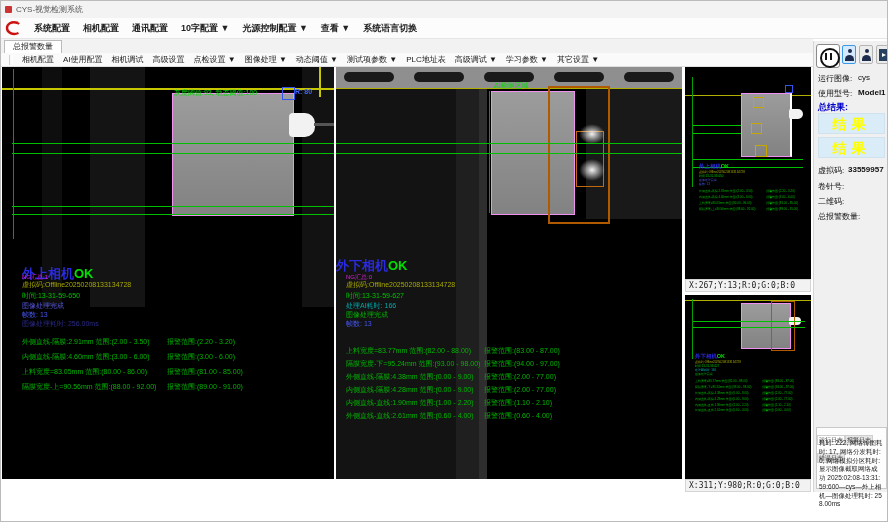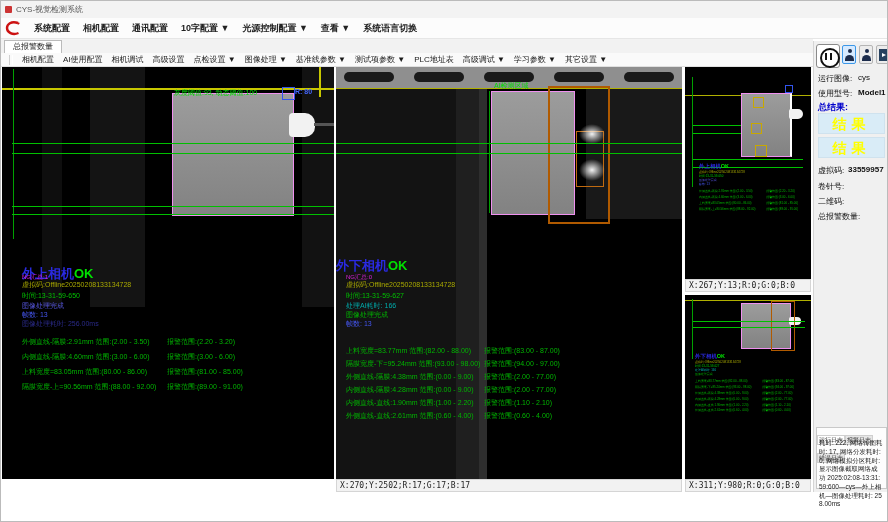--- a/index.html
+++ b/index.html
@@ -100,21 +100,21 @@
   </div>
 
   <div id="toolbar" class="abs">
     <span class="grip"></span>
     <span class="tool-item">相机配置</span>
     <span class="tool-item">AI使用配置</span>
     <span class="tool-item">相机调试</span>
     <span class="tool-item">高级设置</span>
     <span class="tool-item">点检设置 ▼</span>
     <span class="tool-item">图像处理 ▼</span>
-    <span class="tool-item">基准线参数 ▼</span>
+    <span class="tool-item">动态阈值 ▼</span>
     <span class="tool-item">测试项参数 ▼</span>
     <span class="tool-item">PLC地址表</span>
     <span class="tool-item">高级调试 ▼</span>
     <span class="tool-item">学习参数 ▼</span>
     <span class="tool-item">其它设置 ▼</span>
   </div>
 
   <div class="abs panel" style="left:1px;top:66px;width:332px;height:412px;">
     <div class="abs" style="left:40px;top:0;width:20px;height:240px;background:#0e0e0e;"></div>
     <div class="abs" style="left:88px;top:0;width:55px;height:240px;background:#141414;"></div>
@@ -177,21 +177,20 @@
     <span class="rl" style="left:10px;top:243px;font-size:7px;color:#00b400;">图像处理完成</span>
     <span class="rl" style="left:10px;top:252px;font-size:7px;color:#4455ee;">帧数: 13</span>
 
     <div class="mrow" style="left:10px;top:279px;"><span>上料宽度=83.77mm 范围:(82.00 - 88.00)</span><span class="acol" style="left:138px;">报警范围:(83.00 - 87.00)</span></div>
     <div class="mrow" style="left:10px;top:292px;"><span>隔膜宽度-下=95.24mm 范围:(93.00 - 98.00)</span><span class="acol" style="left:138px;">报警范围:(94.00 - 97.00)</span></div>
     <div class="mrow" style="left:10px;top:305px;"><span>外侧直线-隔膜:4.38mm 范围:(0.00 - 9.00)</span><span class="acol" style="left:138px;">报警范围:(2.00 - 77.00)</span></div>
     <div class="mrow" style="left:10px;top:318px;"><span>内侧直线-隔膜:4.28mm 范围:(0.00 - 9.00)</span><span class="acol" style="left:138px;">报警范围:(2.00 - 77.00)</span></div>
     <div class="mrow" style="left:10px;top:331px;"><span>内侧直线-直线:1.90mm 范围:(1.00 - 2.20)</span><span class="acol" style="left:138px;">报警范围:(1.10 - 2.10)</span></div>
     <div class="mrow" style="left:10px;top:344px;"><span>外侧直线-直线:2.61mm 范围:(0.60 - 4.00)</span><span class="acol" style="left:138px;">报警范围:(0.60 - 4.00)</span></div>
   </div>
-  <div class="abs statusbar" style="left:335px;top:478px;width:346px;height:13px;">X:270;Y:2502;R:17;G:17;B:17</div>
 
   <div class="abs panel" style="left:684px;top:66px;width:126px;height:212px;">
     <div class="abs" style="left:0;top:28px;width:126px;height:1px;background:#b0b000;"></div>
     <div class="abs vline" style="left:7px;top:10px;height:110px;"></div>
     <div class="abs component" style="left:56px;top:26px;width:48px;height:62px;border-right:2px solid #fff;"></div>
     <div class="abs" style="left:68px;top:30px;width:9px;height:9px;border:1px solid #c8a800;z-index:6;"></div>
     <div class="abs" style="left:66px;top:56px;width:9px;height:9px;border:1px solid #c8a800;z-index:6;"></div>
     <div class="abs" style="left:70px;top:78px;width:10px;height:10px;border:1px solid #c8a800;z-index:6;"></div>
     <div class="abs" style="left:104px;top:42px;width:14px;height:10px;background:#f2f2f2;border-radius:2px 5px 5px 2px;z-index:3;"></div>
     <div class="abs" style="left:100px;top:18px;width:6px;height:6px;border:1px solid #3355ee;z-index:6;"></div>

